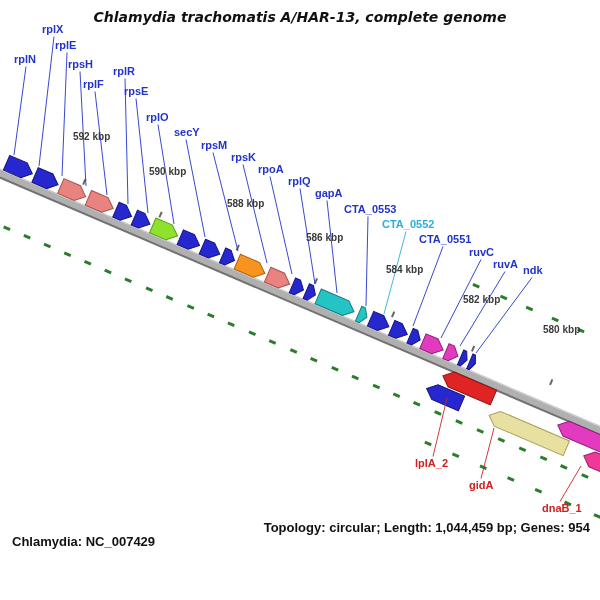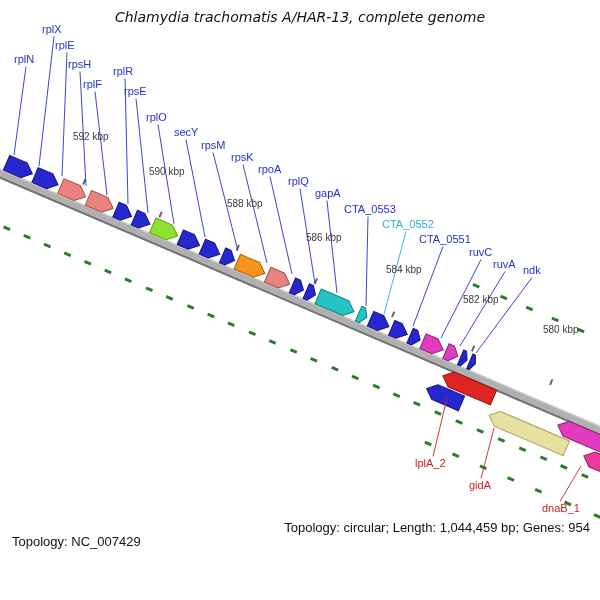--- a/index.html
+++ b/index.html
@@ -1,17 +1,17 @@
 <!DOCTYPE html>
 <html><head>
 <meta charset="utf-8">
 <style>
   html,body{margin:0;padding:0;background:#fff;}
   body{width:600px;height:600px;overflow:hidden;font-family:"Liberation Sans",sans-serif;}
-  .stage{position:relative;width:600px;height:559px;background:#fff;}
+  .stage{position:relative;width:600px;height:559px;background:#fff;font-weight:bold;}
   .title{position:absolute;top:9px;left:0;width:100%;text-align:center;
          font-family:"DejaVu Sans",sans-serif;font-style:italic;font-size:14px;color:#111;}
   svg.map{position:absolute;left:0;top:0;}
   svg text{font-family:"Liberation Sans",sans-serif;}
   .glabel{font-size:11px;}
   .plabel{font-size:10px;fill:#3a3a3a;}
   .footer-acc{position:absolute;left:12px;bottom:10px;font-size:13px;color:#111;}
   .footer-sum{position:absolute;right:10px;bottom:24px;font-size:13px;color:#111;}
 </style>
 </head>
@@ -165,16 +165,16 @@
         <text x="73" y="140" class="plabel">592 kbp</text>
         <text x="149" y="175" class="plabel">590 kbp</text>
         <text x="227" y="207" class="plabel">588 kbp</text>
         <text x="306" y="241" class="plabel">586 kbp</text>
         <text x="386" y="273" class="plabel">584 kbp</text>
         <text x="463" y="303" class="plabel">582 kbp</text>
         <text x="543" y="333" class="plabel">580 kbp</text>
       </g>
   </svg>
 
-  <div class="footer-acc">Topology: NC_007429</div>
+  <div class="footer-acc">Chlamydia: NC_007429</div>
   <div class="footer-sum">Topology: circular; Length: 1,044,459 bp; Genes: 954</div>
 
 </div>
 
 </body></html>

